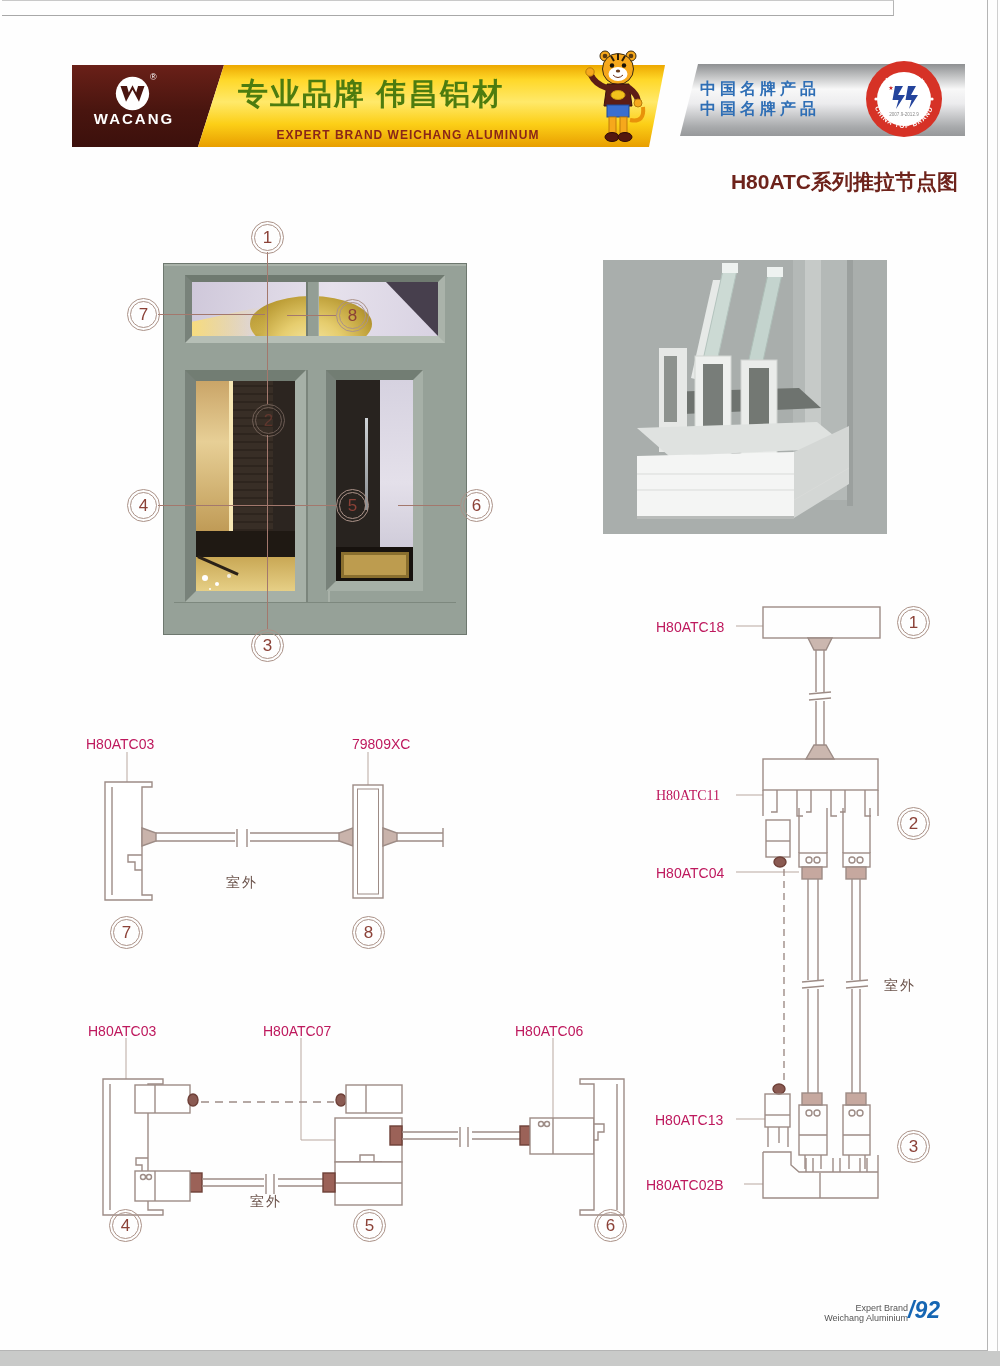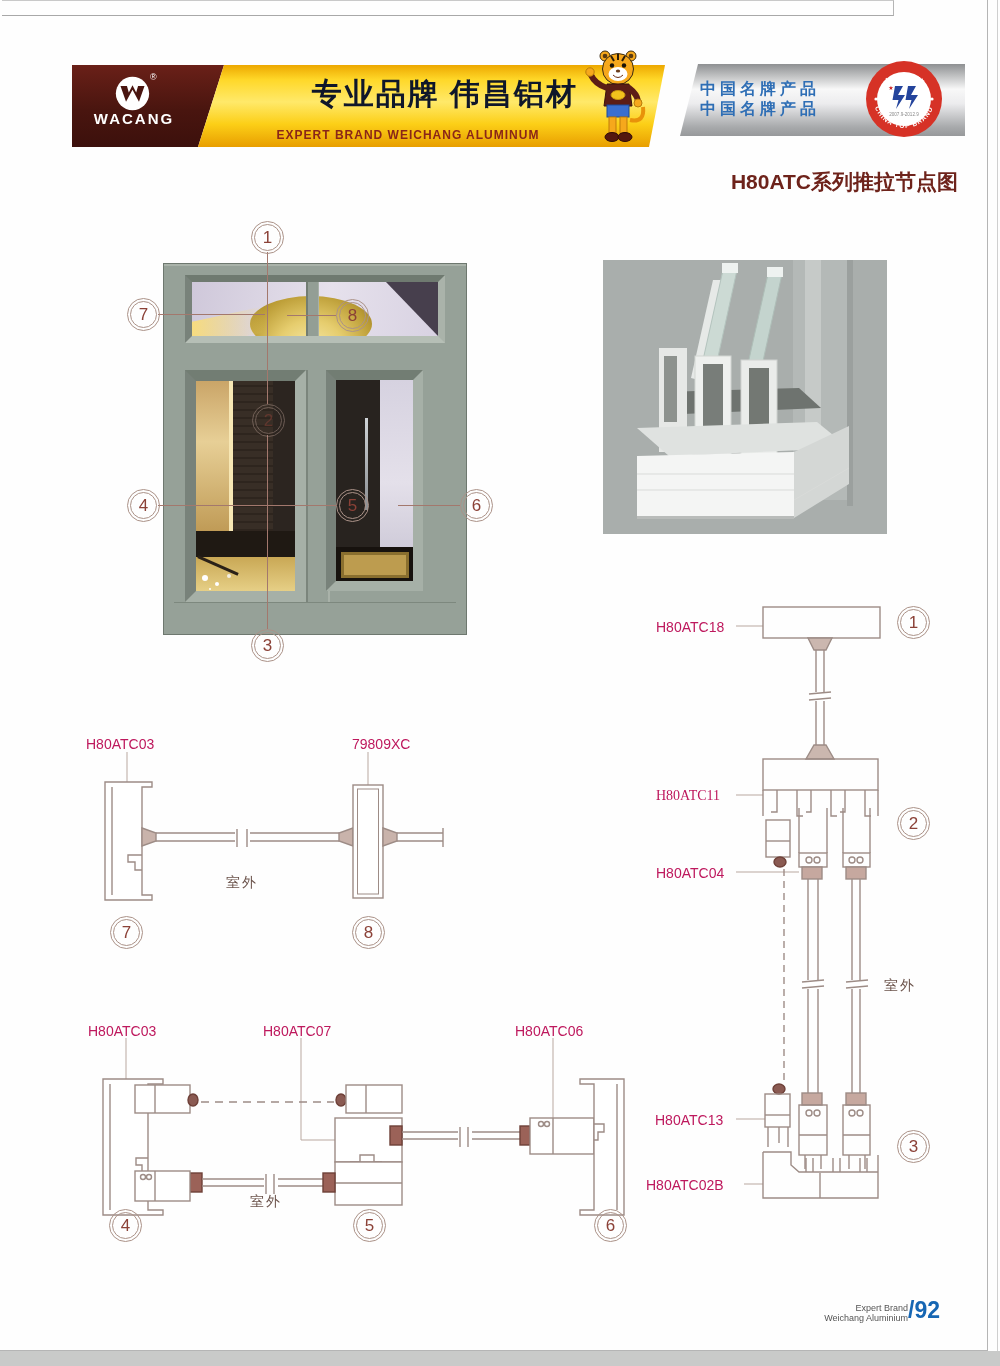--- a/index.html
+++ b/index.html
@@ -6,22 +6,22 @@
   .page{position:relative;width:1000px;height:1366px;background:#fefefe;overflow:hidden;
         font-family:"Liberation Sans",sans-serif;}
   .abs{position:absolute;}
   
   .logo-block{left:72px;top:65px;width:152px;height:82px;
     background:linear-gradient(180deg,#6a2018,#49150f 55%,#3c100c);
     clip-path:polygon(0 0,152px 0,126px 82px,0 82px);}
   .banner{left:198px;top:65px;width:467px;height:82px;
     background:linear-gradient(180deg,#eda800 0%,#ffd829 18%,#ffe96a 45%,#fccf17 72%,#e89e00 100%);
     clip-path:polygon(26px 0,467px 0,451px 82px,0 82px);}
-  .banner-cn{left:238px;top:74px;width:340px;text-align:right;font-size:30px;font-weight:bold;
-    color:#0f172a;letter-spacing:2px;}
+  .banner-cn{left:238px;top:74px;width:340px;text-align:left;font-size:30px;font-weight:bold;
+    color:#4d7c0f;letter-spacing:2px;}
   .banner-en{left:238px;top:112px;width:340px;text-align:center;font-size:12px;font-weight:bold;
     color:#8a2618;letter-spacing:1px;margin-top:16px;}
   .silver{left:680px;top:64px;width:285px;height:72px;
     background:linear-gradient(180deg,#8e9092 0%,#f8f8f8 35%,#ececee 55%,#a7a9ab 88%,#97999b 100%);
     clip-path:polygon(18px 0,285px 0,285px 72px,0 72px);}
   .honor{width:170px;font-size:16px;font-weight:bold;color:#2e6eb5;letter-spacing:4px;}
   .wacang{left:84px;top:110px;width:100px;text-align:center;color:#fff;font-weight:bold;
     font-size:15px;letter-spacing:2px;}
   .reg{left:150px;top:72px;color:#fff;font-size:9px;}
   .title{left:730px;top:168px;width:228px;text-align:right;font-size:21px;font-weight:bold;color:#6e231b;}
@@ -33,21 +33,21 @@
   .co.faint{opacity:.5;}
   
   .ln{position:absolute;background:#a3786d;z-index:5;}
   .lbl{position:absolute;font-size:14px;color:#be185d;white-space:nowrap;}
   .cjk{position:absolute;font-size:14px;color:#6b534b;letter-spacing:2px;}
   
   .photo{left:163px;top:263px;width:302px;height:370px;background:#96a198;
     border:1px solid #6e786f;box-shadow:inset 0 2px 0 #aab3aa;z-index:1;}
   .bevel{position:absolute;border-style:solid;}
   .f-small{left:790px;font-size:9px;color:#555;width:118px;text-align:right;line-height:10px;}
-  .pageno{left:908px;top:1297px;font-size:23px;font-weight:bold;color:#1666b3;}
+  .pageno{left:908px;top:1297px;font-size:23px;font-weight:bold;font-style:italic;color:#1666b3;}
   svg{display:block;}
 </style>
 </head>
 <body>
 
 <div class="page">
 
   <div class="abs" style="left:2px;top:0;width:891px;height:14px;border-top:1px solid #c9c9c9;border-bottom:1px solid #a8a8a8;border-right:1px solid #b5b5b5;"></div>
 
   <div class="abs logo-block"></div>

